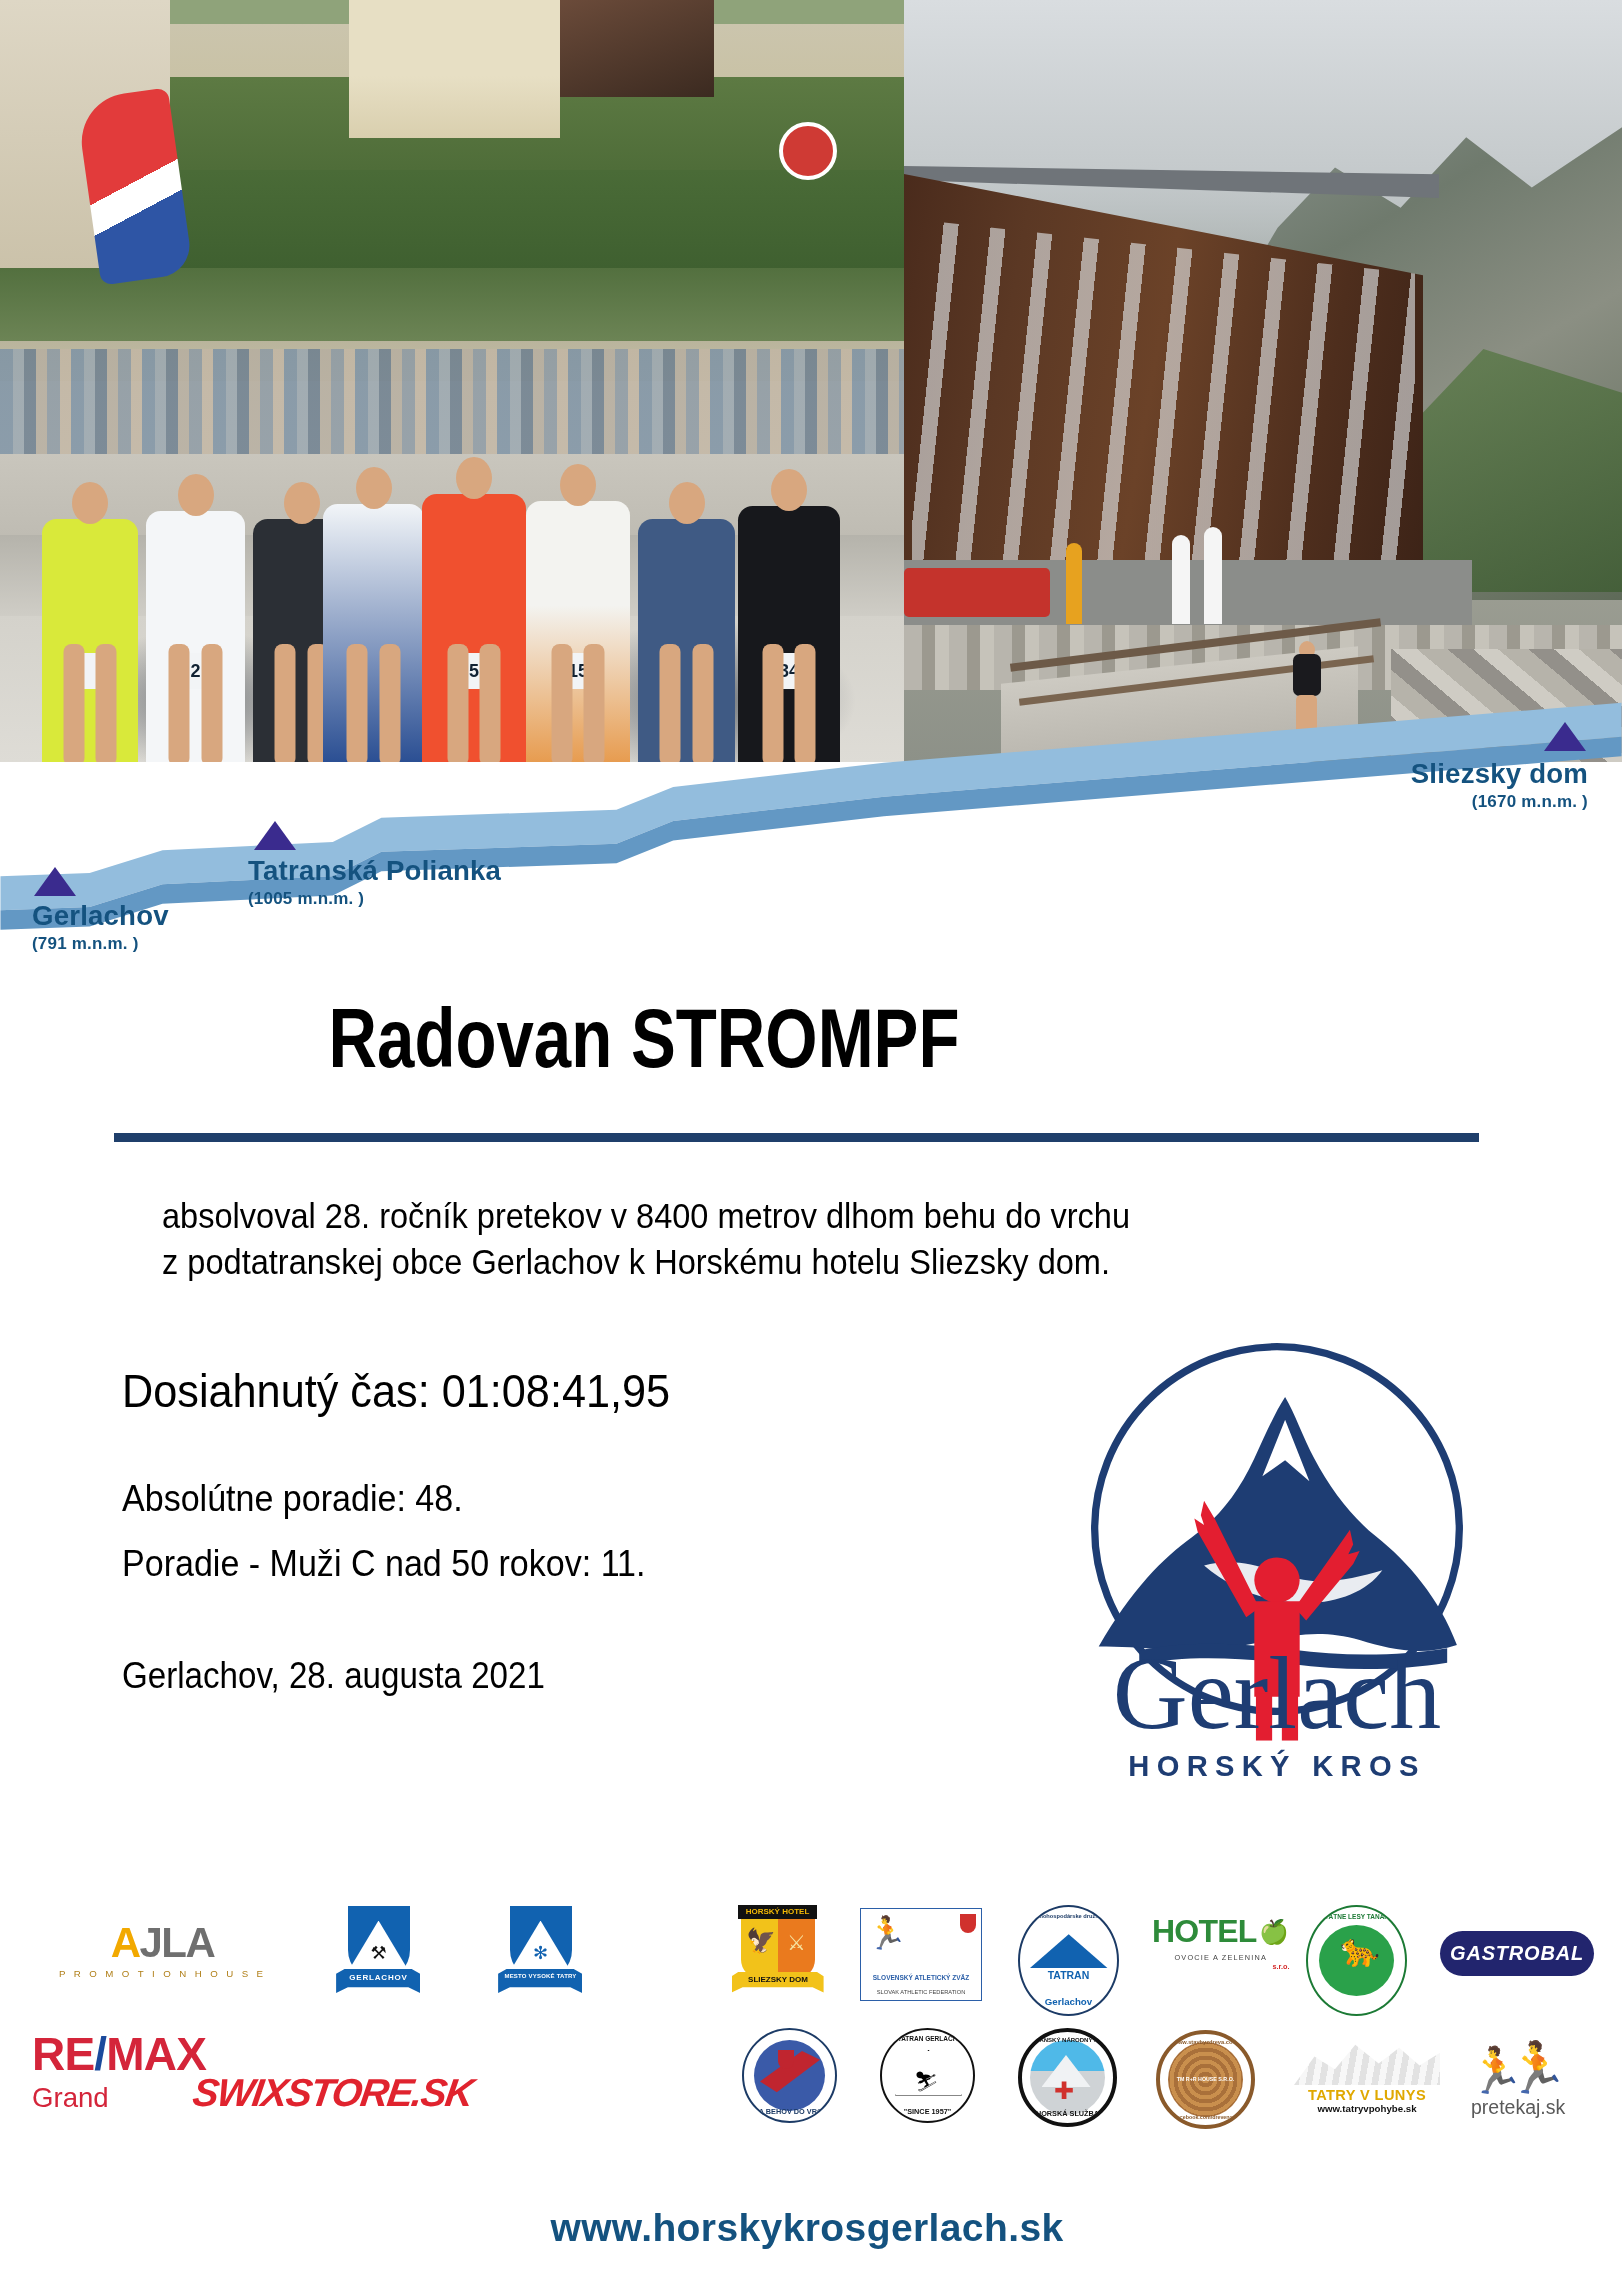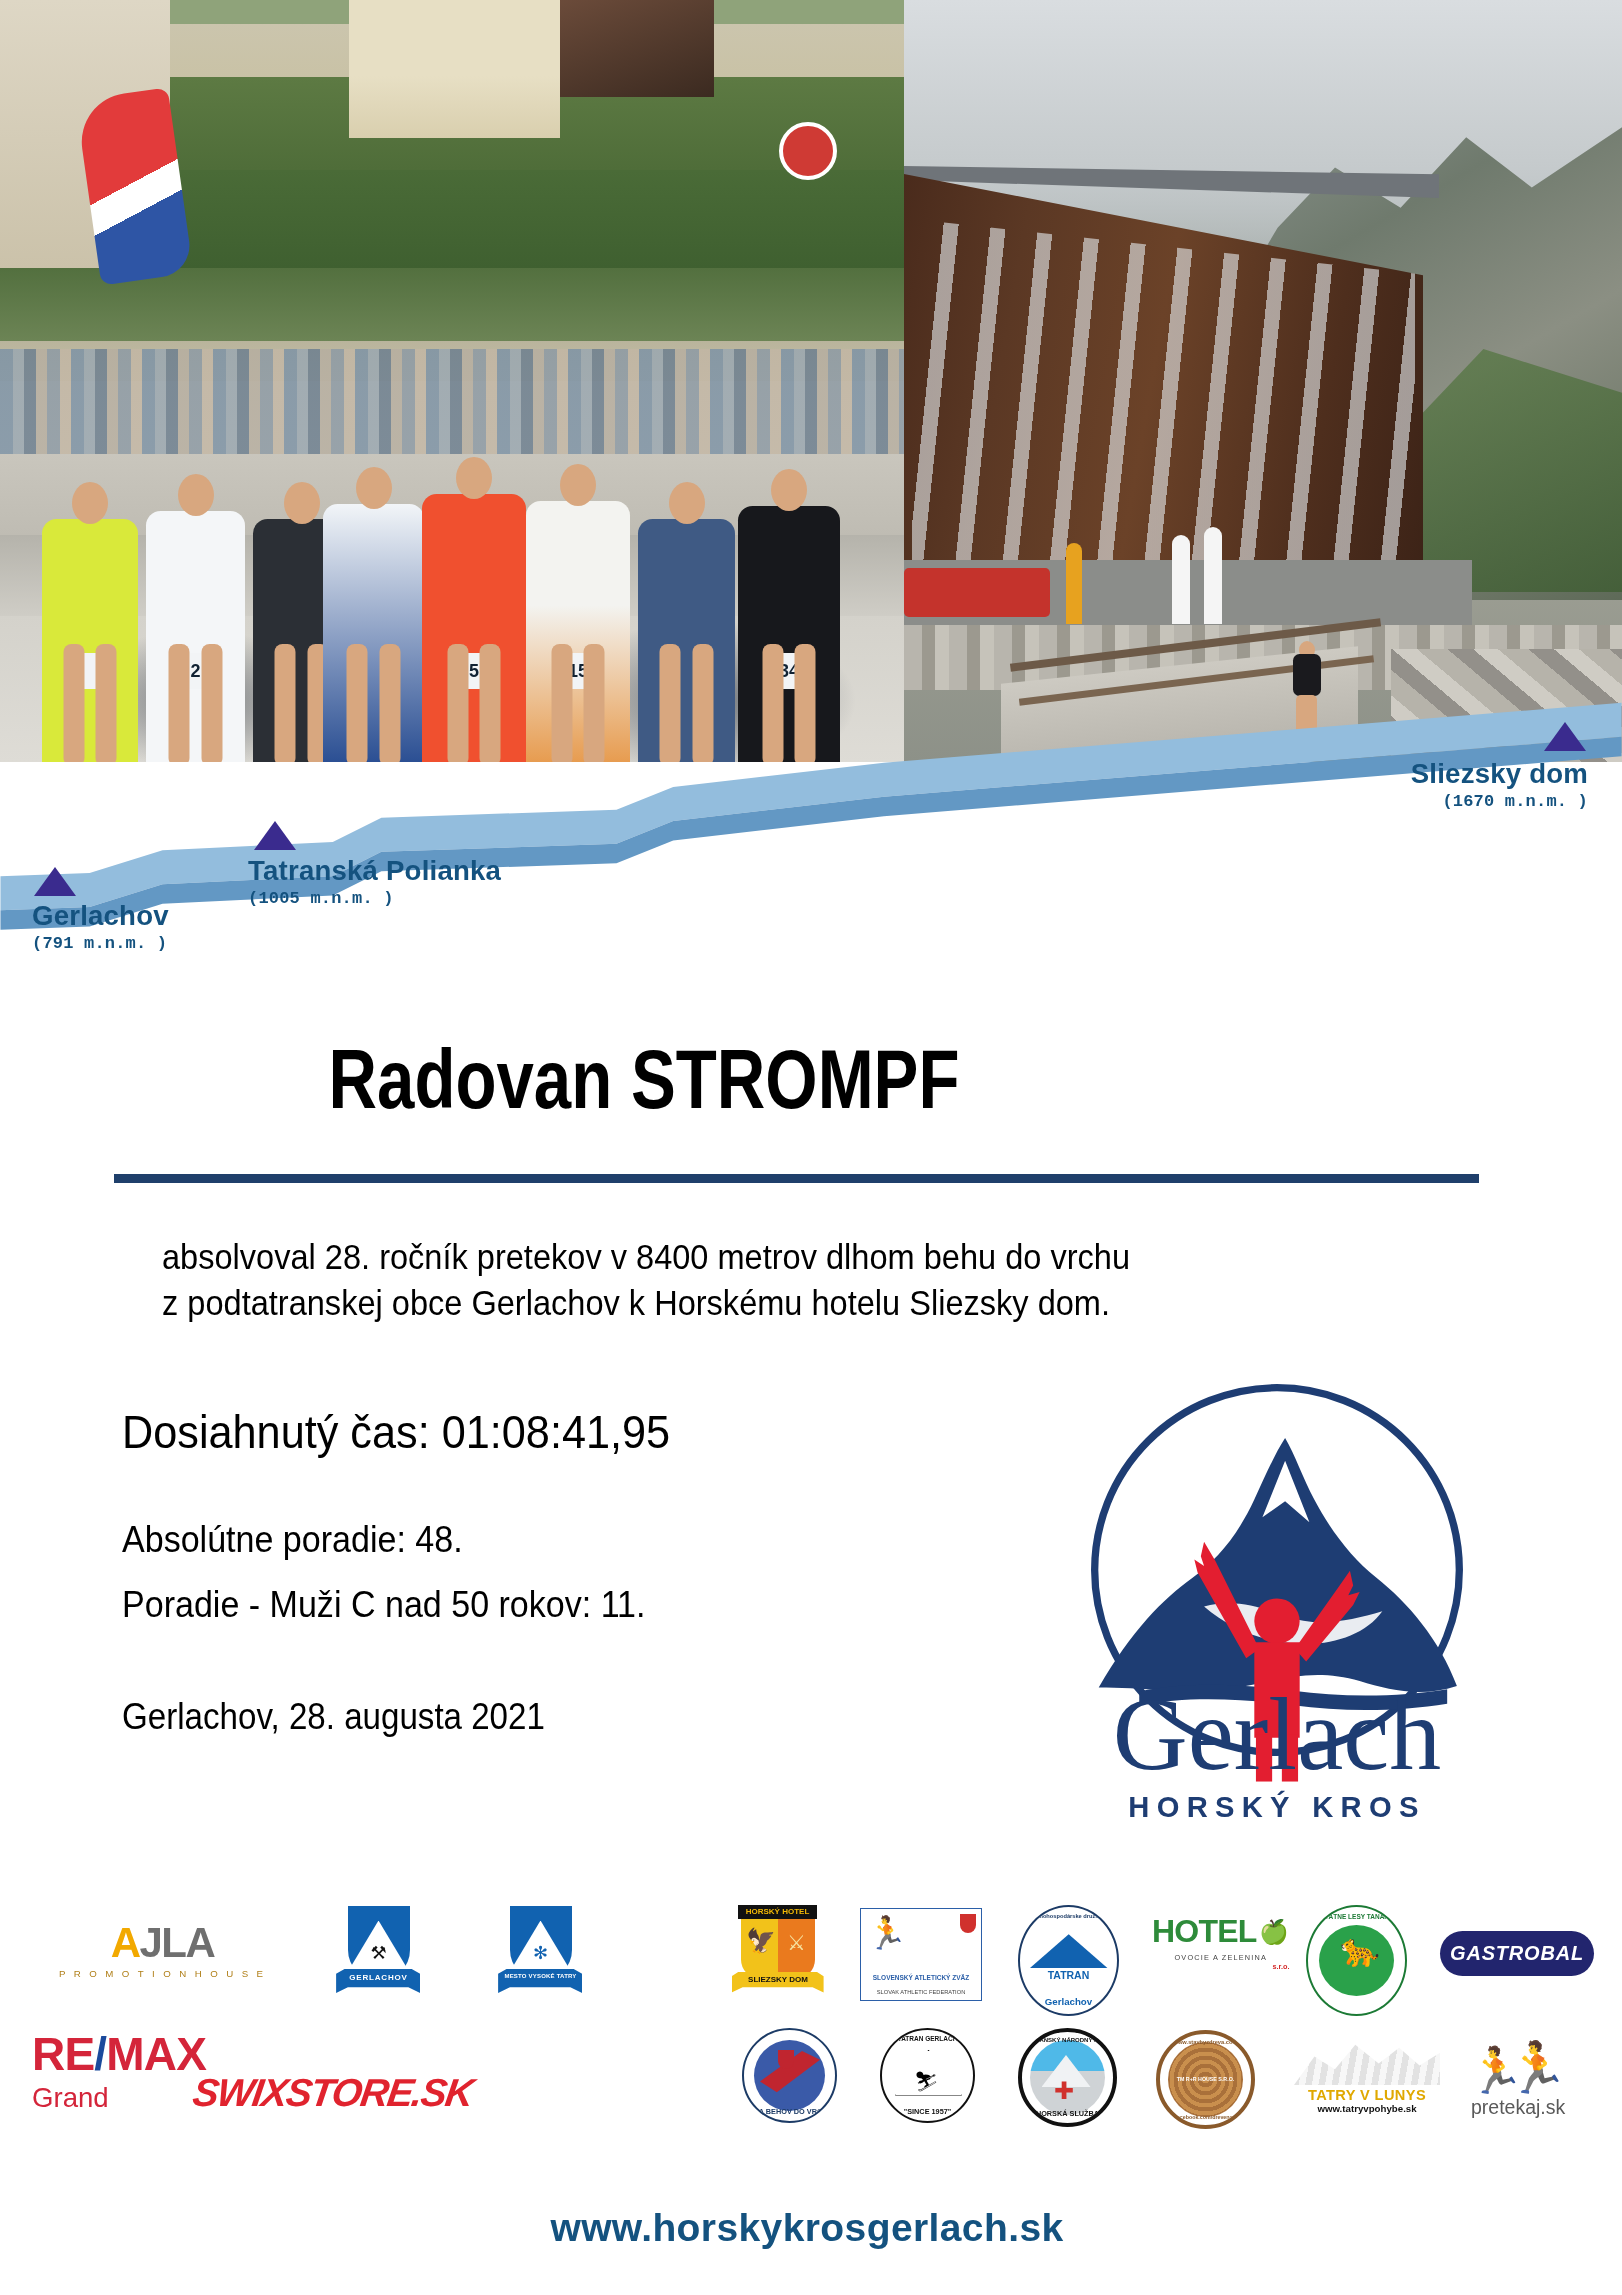--- a/index.html
+++ b/index.html
@@ -104,25 +104,25 @@
   .photo-right .vans{position:absolute;left:0;top:568px;width:146px;height:49px;background:#c4332c;border-radius:4.9px;}
   .photo-right .flag1{position:absolute;left:268px;top:535px;width:18px;height:89px;background:#f5f5f5;border-radius:9px 9px 0 0;}
   .photo-right .flag2{position:absolute;left:300px;top:527px;width:18px;height:97px;background:#f5f5f5;border-radius:9px 9px 0 0;}
   .photo-right .flag3{position:absolute;left:162px;top:543px;width:16px;height:81px;background:#e7a21f;border-radius:8px 8px 0 0;}
 
   
   .elev{position:absolute;left:0;top:633px;width:1622px;height:308px;pointer-events:none;}
   .elev svg{display:block;}
   .elev-label{position:absolute;color:#14527f;font-weight:bold;letter-spacing:0.2px;}
   .elev-label .nm{display:block;font-size:27.6px;line-height:1;white-space:nowrap;}
-  .elev-label .alt{display:block;font-size:17px;line-height:1;margin-top:5.7px;font-family:Liberation Mono, monospace;}
+  .elev-label .alt{display:block;font-size:17px;line-height:1;margin-top:5.7px;}
   .tri{position:absolute;width:0;height:0;border-left:21px solid transparent;border-right:21px solid transparent;border-bottom:29px solid #3a2b8e;}
 
   
-  .cert{position:absolute;left:0;top:974px;width:1288px;}
+  .cert{position:absolute;left:0;top:933px;width:1288px;}
   .athlete-name{
     text-align:center;font-size:84px;line-height:1;color:#000;
     font-family:"Liberation Sans", sans-serif;
     font-stretch:condensed;
     transform:scaleX(.80);
     margin:63px 0 0 0;
   }
   .divider{position:absolute;left:114px;top:200px;width:1365px;height:9px;background:#1f3f6b;}
   .intro{
     position:absolute;left:162px;top:260px;width:1314px;

